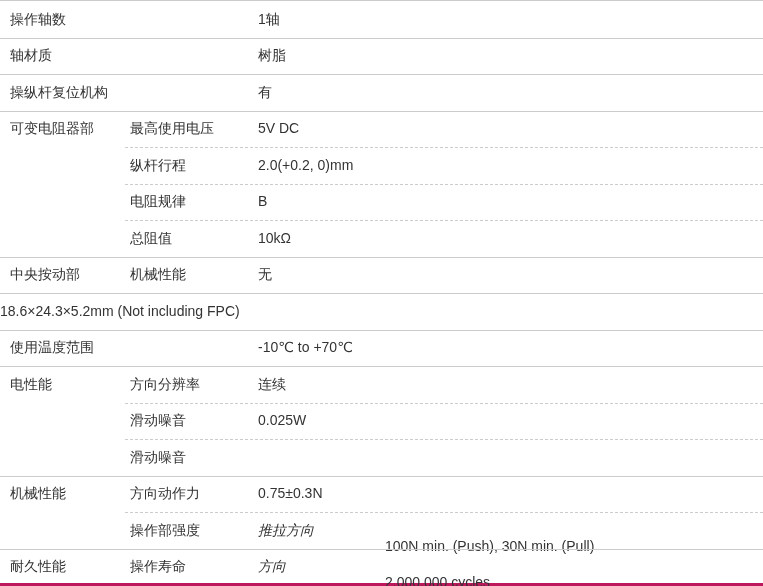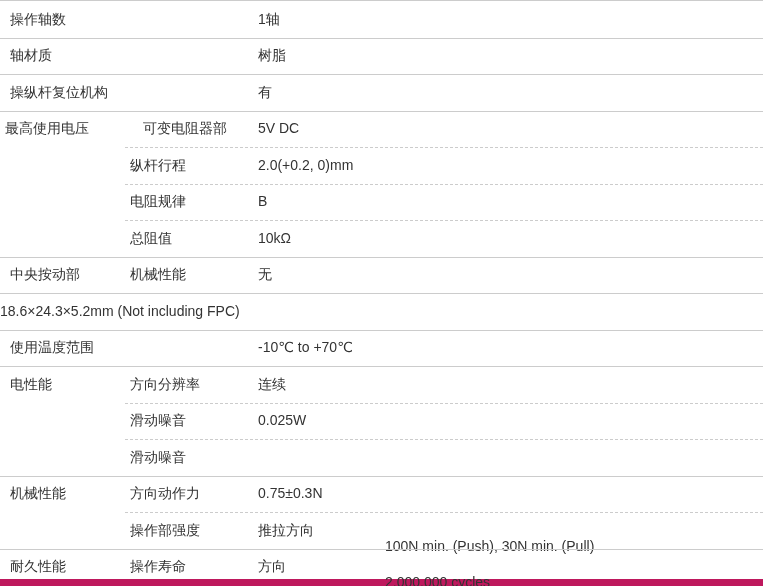--- a/index.html
+++ b/index.html
@@ -6,21 +6,21 @@
     margin: 0;
     padding: 0;
     background: #ffffff;
   }
   .spec-table {
     width: 763px;
     height: 586px;
     box-sizing: border-box;
     background: #ffffff;
     border-top: 1px solid #cccccc;
-    border-bottom: 7px solid #be185d;
+    border-bottom: 3px solid #be185d;
     font-family: "Liberation Sans", "DejaVu Sans", sans-serif;
   }
   .row {
     height: 36.5px;
     display: flex;
     align-items: center;
     position: relative;
   }
   .row.sep-solid::before {
     content: "";
@@ -41,21 +41,21 @@
   .cell {
     box-sizing: border-box;
     font-size: 14px;
     color: #333333;
     white-space: nowrap;
     overflow: hidden;
     line-height: 1.2;
   }
   .c1   { width: 125px; padding-left: 10px; }
   .c2   { width: 133px; padding-left: 5px; }
-  .c3   { width: 127px; }
+  .c3   { width: 127px; font-style: italic; }
   .c4   { flex: 1; margin-top: 32px; }
   .wide { width: 258px; padding-left: 10px; }
   .val  { flex: 1; }
 </style>
 </head>
 <body>
 
 <div class="spec-table">
 
   <div class="row">
@@ -67,22 +67,22 @@
     <div class="cell wide">轴材质</div>
     <div class="cell val">树脂</div>
   </div>
 
   <div class="row sep-solid">
     <div class="cell wide">操纵杆复位机构</div>
     <div class="cell val">有</div>
   </div>
 
   <div class="row sep-solid">
+    <div class="cell c1">可变电阻器部</div>
     <div class="cell c2">最高使用电压</div>
-    <div class="cell c1">可变电阻器部</div>
     <div class="cell val">5V DC</div>
   </div>
 
   <div class="row sep-dashed">
     <div class="cell c1"></div>
     <div class="cell c2">纵杆行程</div>
     <div class="cell val">2.0(+0.2, 0)mm</div>
   </div>
 
   <div class="row sep-dashed">

